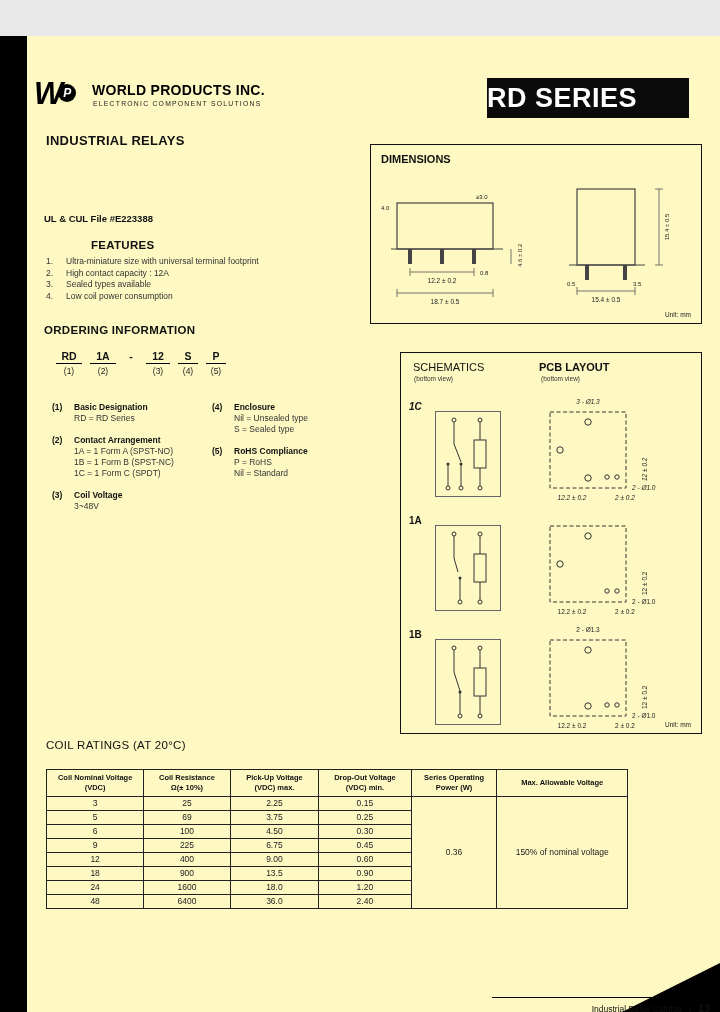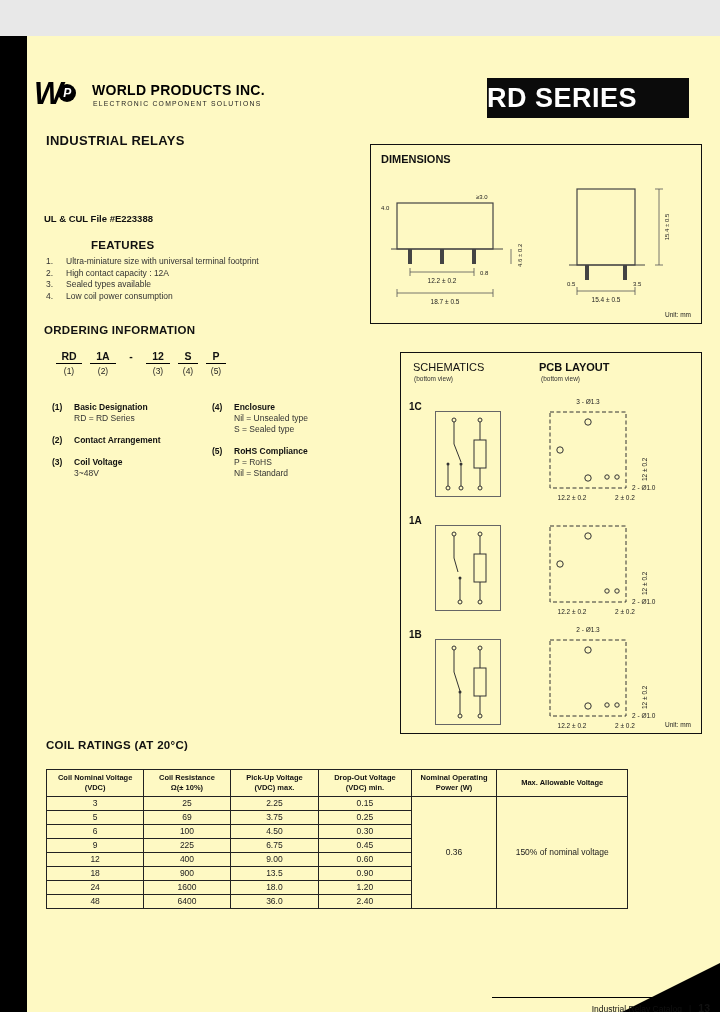--- a/index.html
+++ b/index.html
@@ -67,21 +67,21 @@
   .pcbsvg{position:absolute;left:146px;top:12px;width:82px;height:82px;}
   .dim{font-size:6.5px;color:#222;}
   .pcb-top{position:absolute;left:146px;top:1px;width:82px;text-align:center;}
   .vdim{position:absolute;left:240px;top:84px;transform:rotate(-90deg);
       transform-origin:left top;white-space:nowrap;}
   .pcb-coil{position:absolute;left:231px;top:87px;white-space:nowrap;}
   .pcb-bot1{position:absolute;left:140px;top:97px;width:62px;text-align:center;}
   .pcb-bot2{position:absolute;left:204px;top:97px;width:40px;text-align:center;}
 
   
-  #table-title{left:46px;top:703px;font-size:11.5px;font-weight:bold;letter-spacing:.3px;color:#111;}
+  #table-title{left:46px;top:703px;font-size:11.5px;font-weight:normal;letter-spacing:.3px;color:#111;}
   #ratings{left:46px;top:733px;}
   table{border-collapse:collapse;width:582px;}
   th,td{border:1px solid #222;text-align:center;vertical-align:middle;}
   th{font-size:7.5px;font-weight:bold;padding:3px 2px;line-height:1.3;color:#111;}
   td{font-size:8.5px;padding:1.5px 2px;color:#222;}
   thead tr{border-bottom:1.5px solid #000;}
 
   
   #footer-bar{left:28px;top:948px;width:462px;height:13px;background:#000;color:#fff;
       font-size:8px;line-height:13px;padding-left:10px;box-sizing:border-box;}
@@ -152,20 +152,25 @@
         </div>
       <div class="og-lines">
           <div>RD = RD Series</div>
         </div>
     </div>
     <div class="og">
       <div class="og-head">
           <span class="n">(2)</span>
           <span>Contact Arrangement</span>
         </div>
+      <div class="og-lines">
+        <div>1A = 1 Form A (SPST-NO)</div>
+        <div>1B = 1 Form B (SPST-NC)</div>
+        <div>1C = 1 Form C (SPDT)</div>
+      </div>
     </div>
     <div class="og">
       <div class="og-head">
           <span class="n">(3)</span>
           <span>Coil Voltage</span>
         </div>
       <div class="og-lines">
           <div>3~48V</div>
         </div>
     </div>
@@ -241,21 +246,21 @@
 
     <div class="abs" id="dim-unit">Unit: mm</div>
   </div>
 
   <div class="abs" id="sch-box">
     <div class="abs" id="sch-title">SCHEMATICS</div>
     <div class="abs" id="sch-sub">(bottom view)</div>
     <div class="abs" id="pcb-title">PCB LAYOUT</div>
     <div class="abs" id="pcb-sub">(bottom view)</div>
 
-    <div class="srow" style="top:44px;">
+    <div class="srow" style="top:44px;font-style:italic;">
       <div class="vname">1C</div>
       <div class="schem">
         <svg width="64" height="84" viewBox="0 0 64 84">
           <rect x="38" y="28" width="12" height="28" fill="none" stroke="#333"></rect>
           <line x1="44" y1="10" x2="44" y2="28" stroke="#333"></line>
             <line x1="44" y1="56" x2="44" y2="74" stroke="#333"></line>
           <circle cx="44" cy="8" r="2" fill="none" stroke="#333"></circle>
             <circle cx="44" cy="76" r="2" fill="none" stroke="#333"></circle>
           <circle cx="18" cy="8" r="2" fill="none" stroke="#333"></circle>
             <line x1="18" y1="10" x2="18" y2="32" stroke="#333"></line>
@@ -371,21 +376,21 @@
             </th>
           <th>
               <div>Pick-Up Voltage</div>
               <div>(VDC) max.</div>
             </th>
           <th>
               <div>Drop-Out Voltage</div>
               <div>(VDC) min.</div>
             </th>
           <th>
-              <div>Nominal Operating</div>
+              <div>Series Operating</div>
               <div>Power (W)</div>
             </th>
           <th>
               <div>Max. Allowable Voltage</div>
               <div></div>
             </th>
         </tr>
       </thead>
       <tbody>
         <tr>

